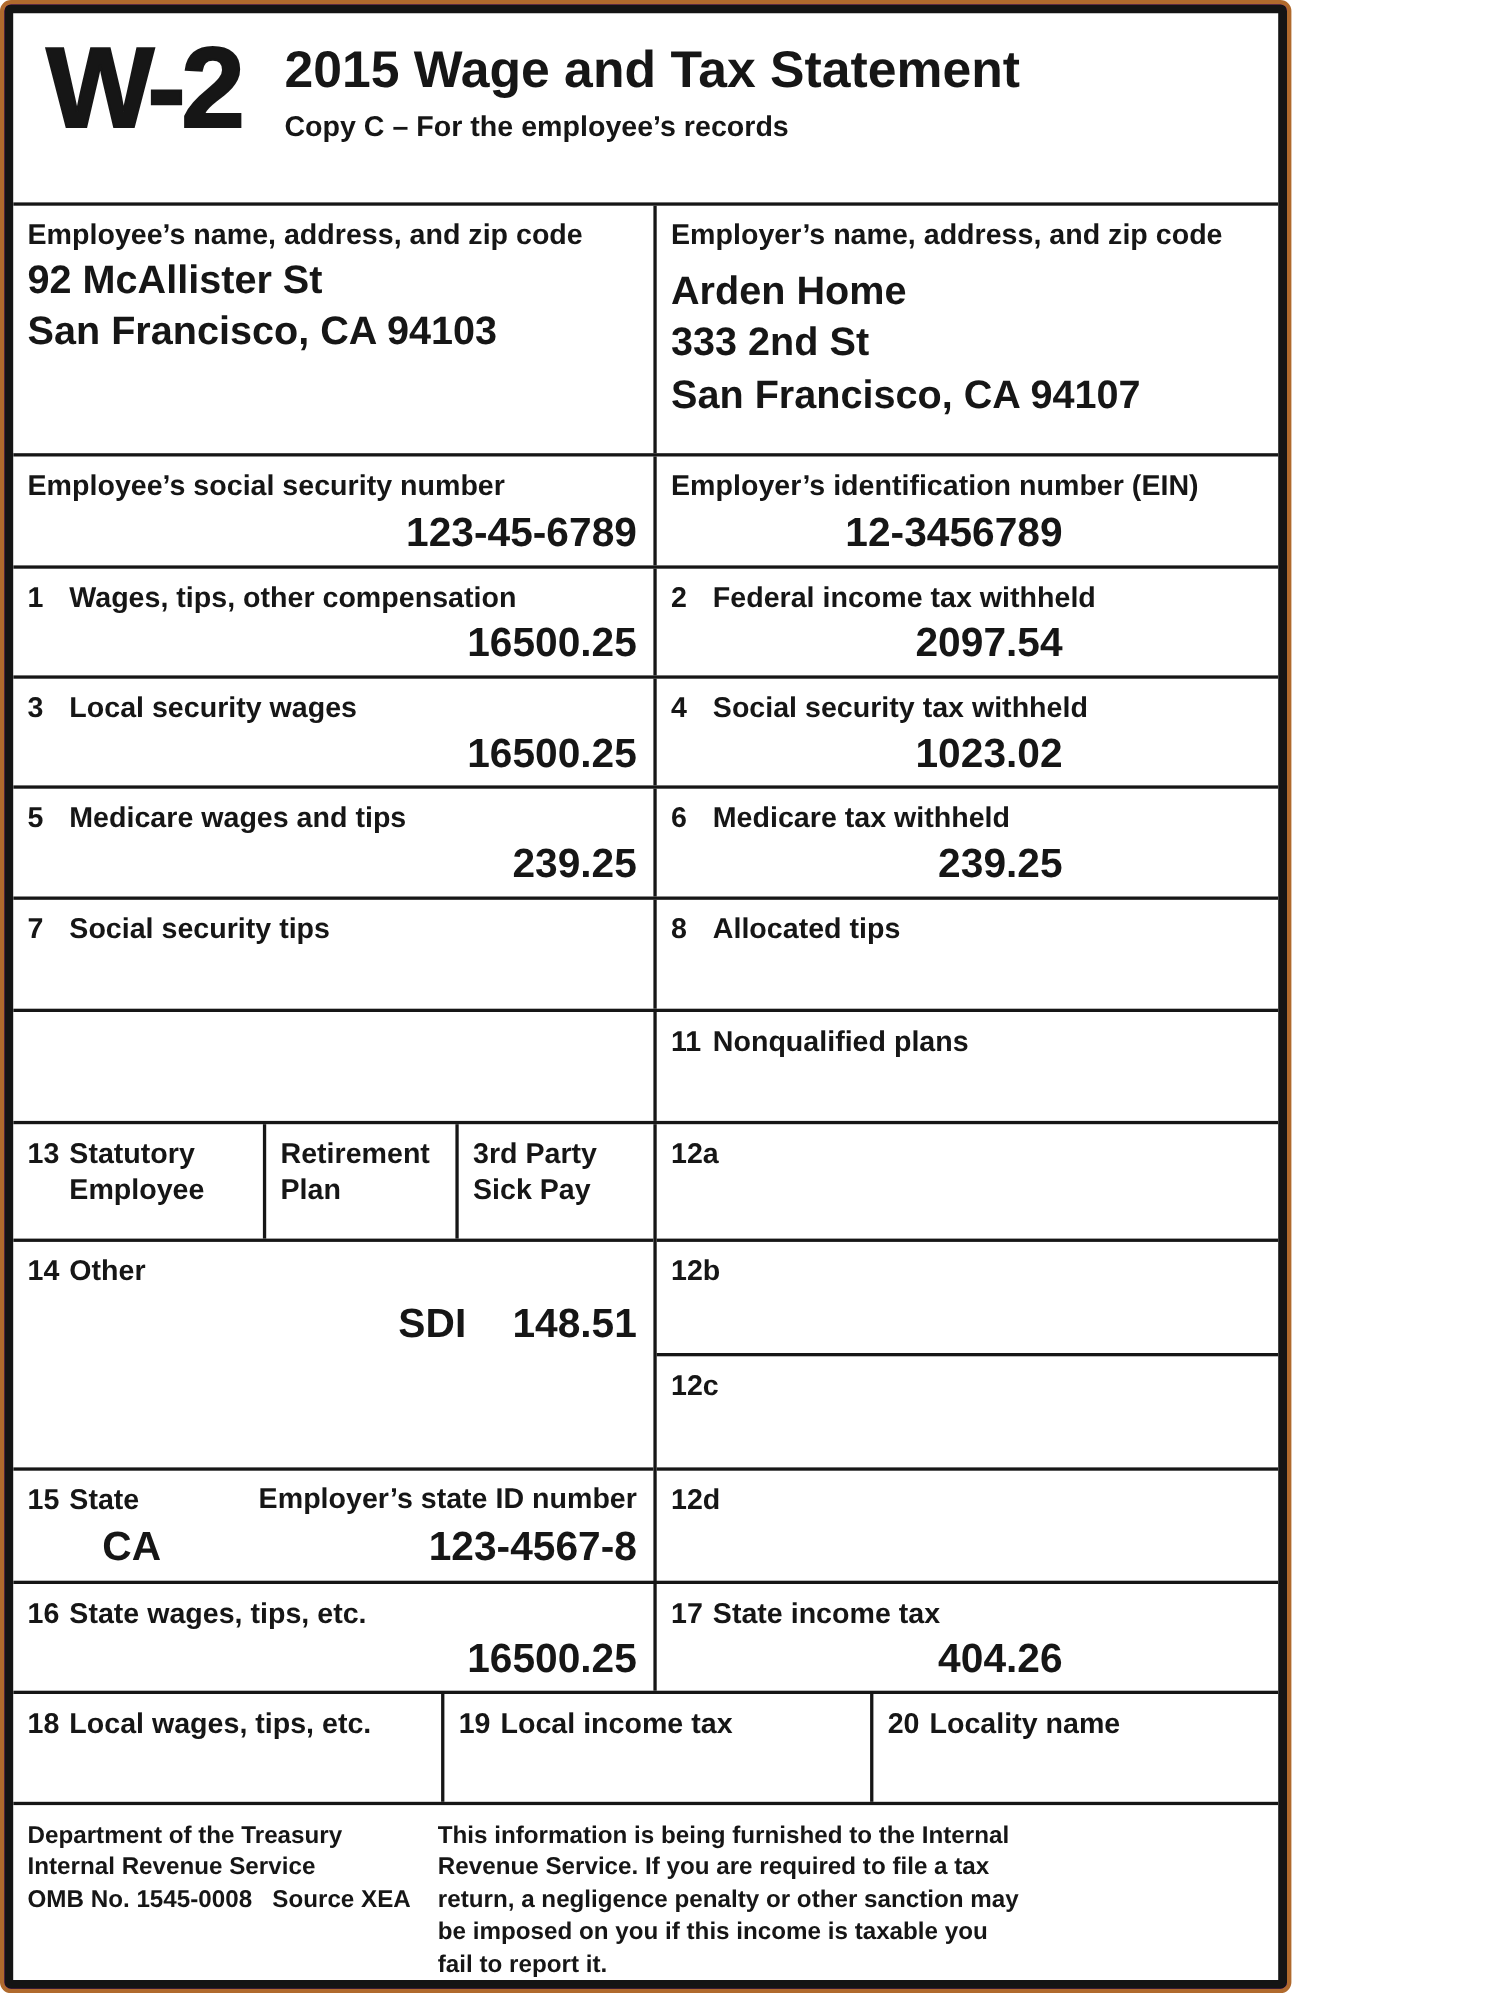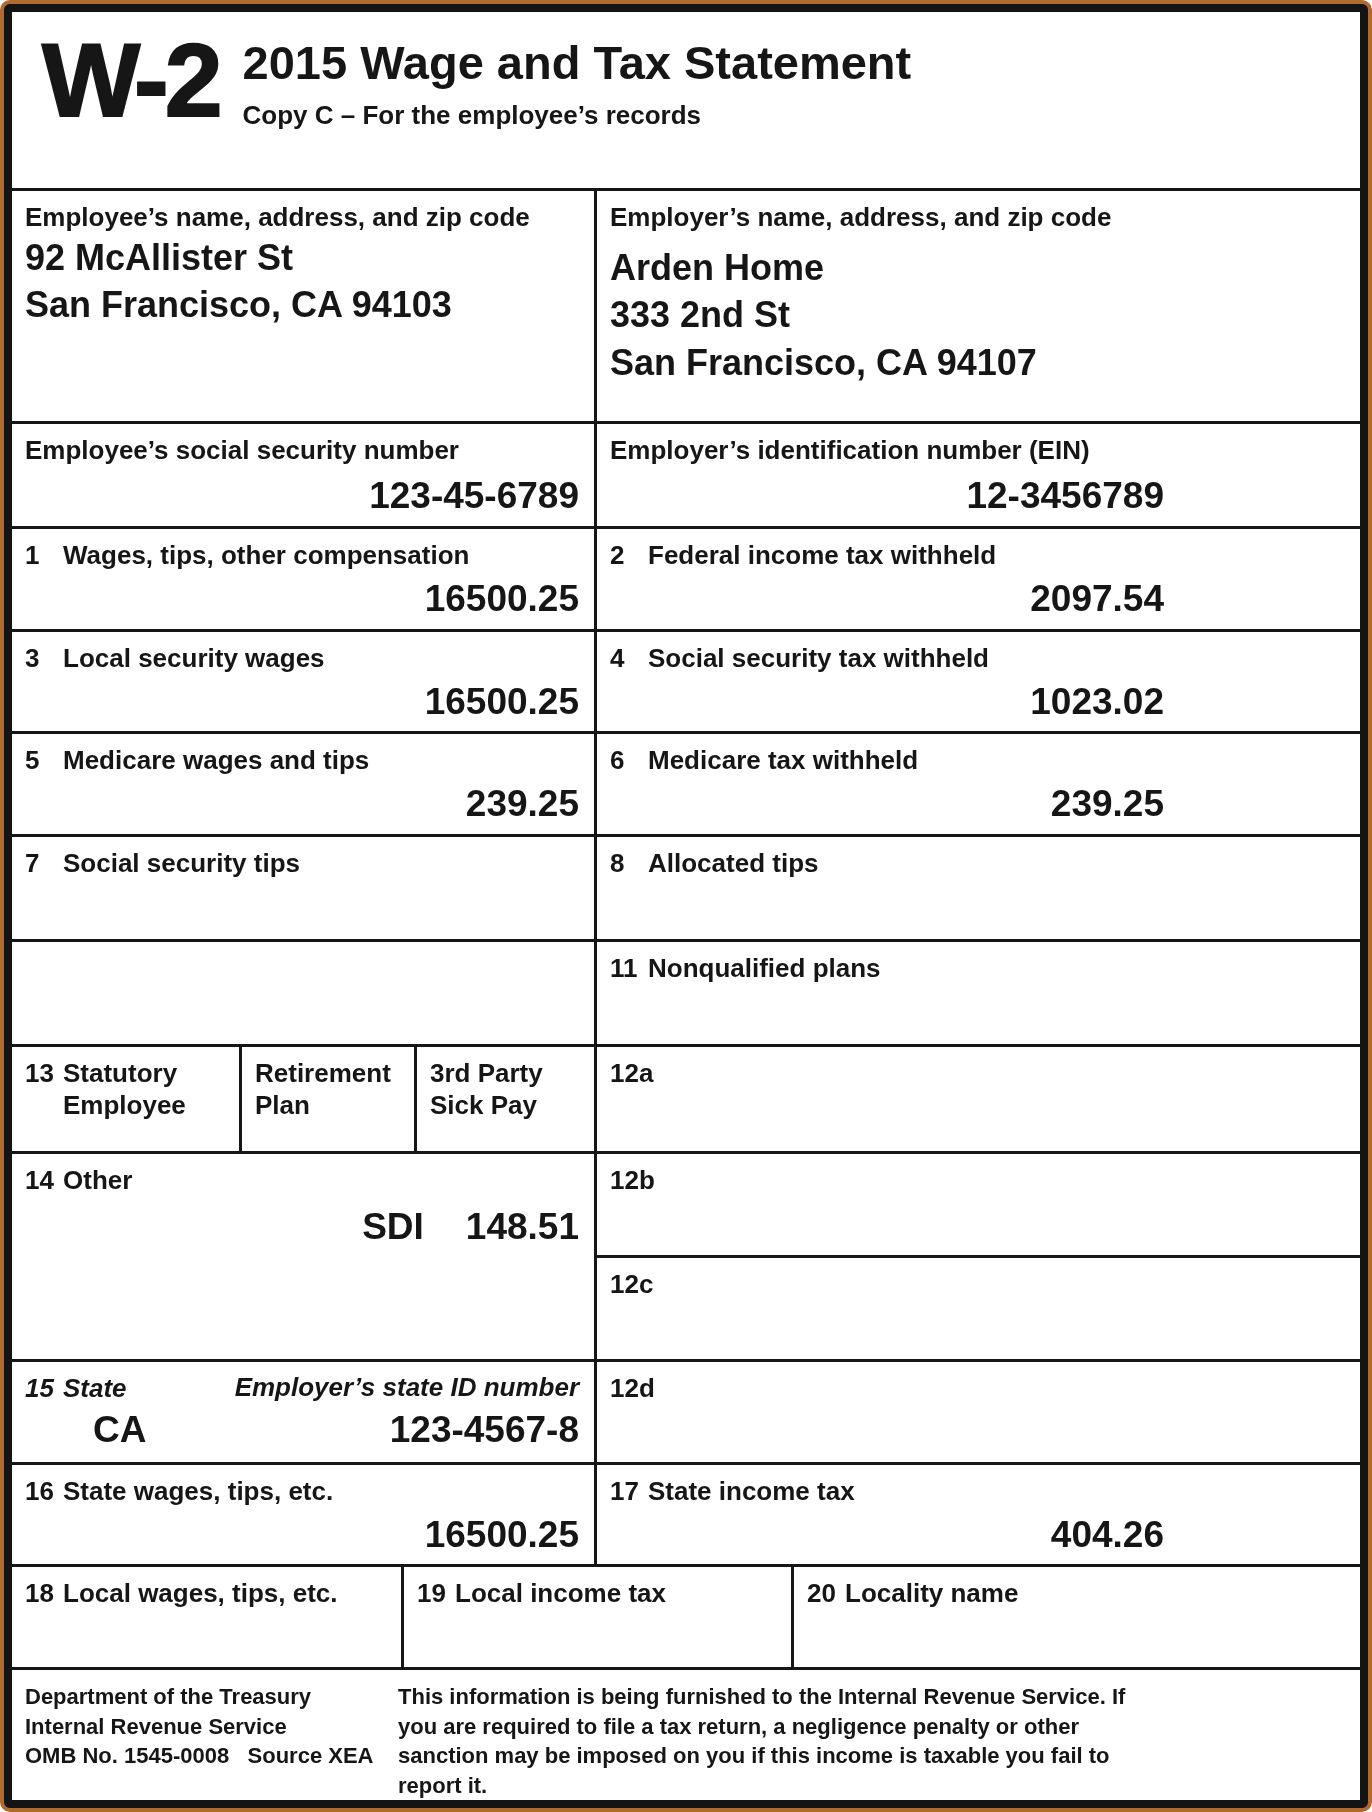--- a/index.html
+++ b/index.html
@@ -3,37 +3,37 @@
 <meta charset="utf-8">
 <style>
   * { margin:0; padding:0; box-sizing:border-box; }
   html,body { background:#ffffff; }
   body {
     width:1372px; height:1812px;
     font-family:"Liberation Sans", sans-serif;
     font-weight:bold; color:#161616;
   }
   .page {
-    width:1372px; height:1812px;
+    width:1174px; height:1812px;
     border:4px solid #b06a2d;
     border-radius:10px;
     background:#a21caf;
   }
   .frame {
     width:100%; height:100%;
     border:8px solid #141414;
     border-radius:6px;
     display:flex; flex-direction:column;
     overflow:hidden; background:#fff;
   }
 
   
   .hdr { height:178px; display:flex; align-items:flex-start; padding:16px 0 0 30px; }
   .w2 { font-size:104px; line-height:1.0; letter-spacing:-4px; -webkit-text-stroke:2px #161616; }
-  .hdr-right { margin-left:24px; padding-top:8px; }
+  .hdr-right { margin-left:40px; padding-top:8px; }
   .title { font-size:47px; line-height:1.15; }
   .copy { font-size:26px; margin-top:10px; }
 
   
   .row { display:grid; border-top:3px solid #161616; }
   .cols2 { grid-template-columns:582px 1fr; }
   .cols3 { grid-template-columns:389px 390px 1fr; }
   .cell { min-width:0; }
   .cell + .cell { border-left:3px solid #161616; }
 
@@ -59,21 +59,21 @@
 
   
   .midcol { display:flex; flex-direction:column; min-width:0; }
   .midcol > div + div { border-top:3px solid #161616; }
   .midcol.right { border-left:3px solid #161616; }
   .r13 { height:104px; display:grid; grid-template-columns:227px 175px 1fr; }
   .r13 > div + div { border-left:3px solid #161616; }
   .b14 { height:208px; display:flex; flex-direction:column; }
   .b14-val { display:flex; justify-content:flex-end; align-items:baseline; gap:42px; padding-right:15px; font-size:37px; margin-top:10px; }
   .b15 { height:106px; }
-  .b15top { display:flex; justify-content:space-between; padding-right:15px;font-style:italic; }
+  .b15top { display:flex; justify-content:space-between; padding-right:15px; }
   .b15top .idlbl { font-size:26px; padding-top:10px; }
   .b15bot { display:flex; justify-content:space-between; padding:5px 15px 0 81px; font-size:37px; }
   .s12  { height:104px; }
   .s12d { height:106px; }
 
   
   .ftr { flex:1; display:grid; grid-template-columns:386px 1fr; border-top:3px solid #161616; font-size:22px; line-height:1.34; padding-top:12px; }
   .f-left { padding-left:13px; }
   .f-right { padding-right:234px; }
   .pre { white-space:pre-wrap; }

